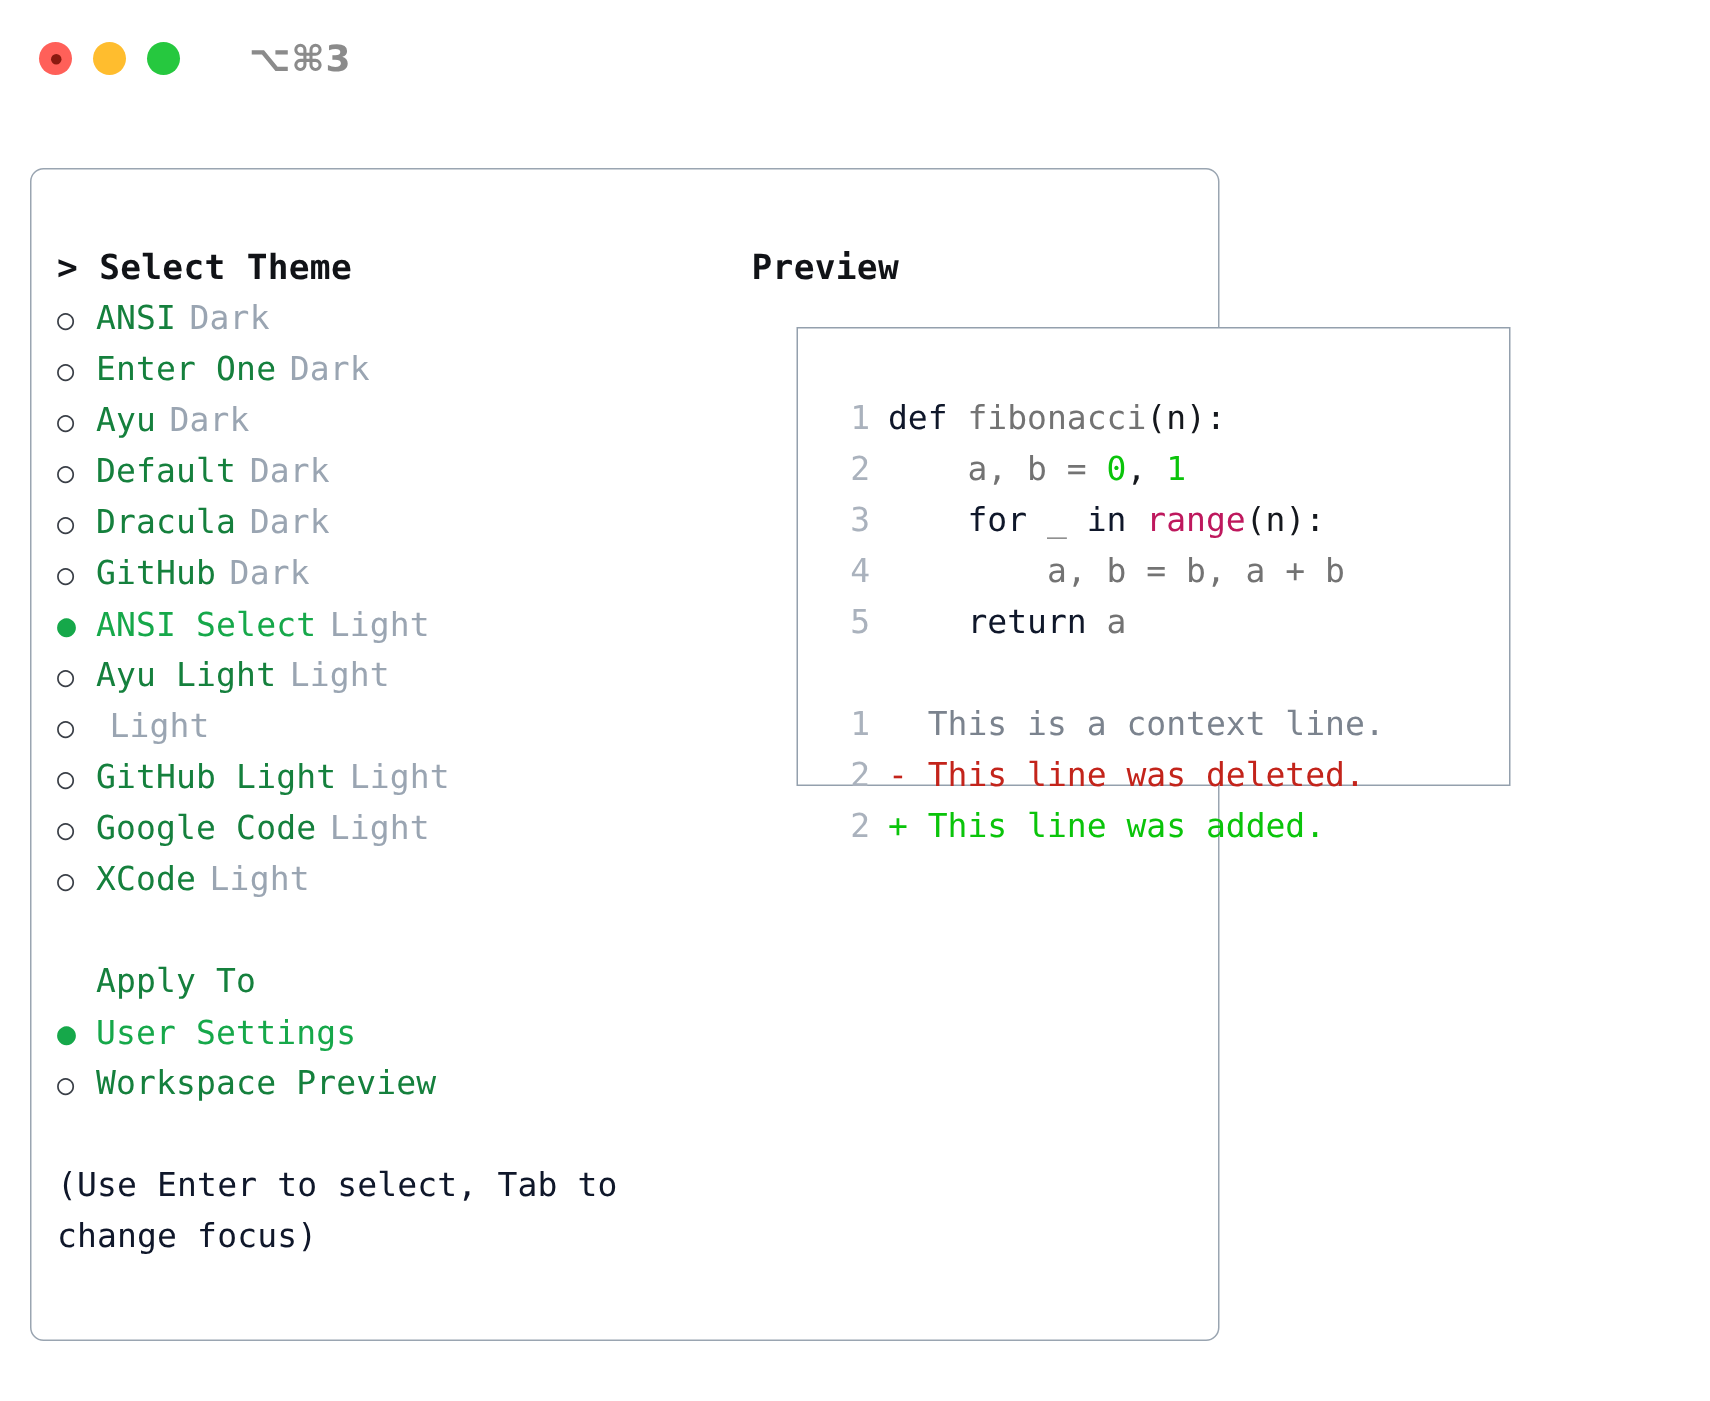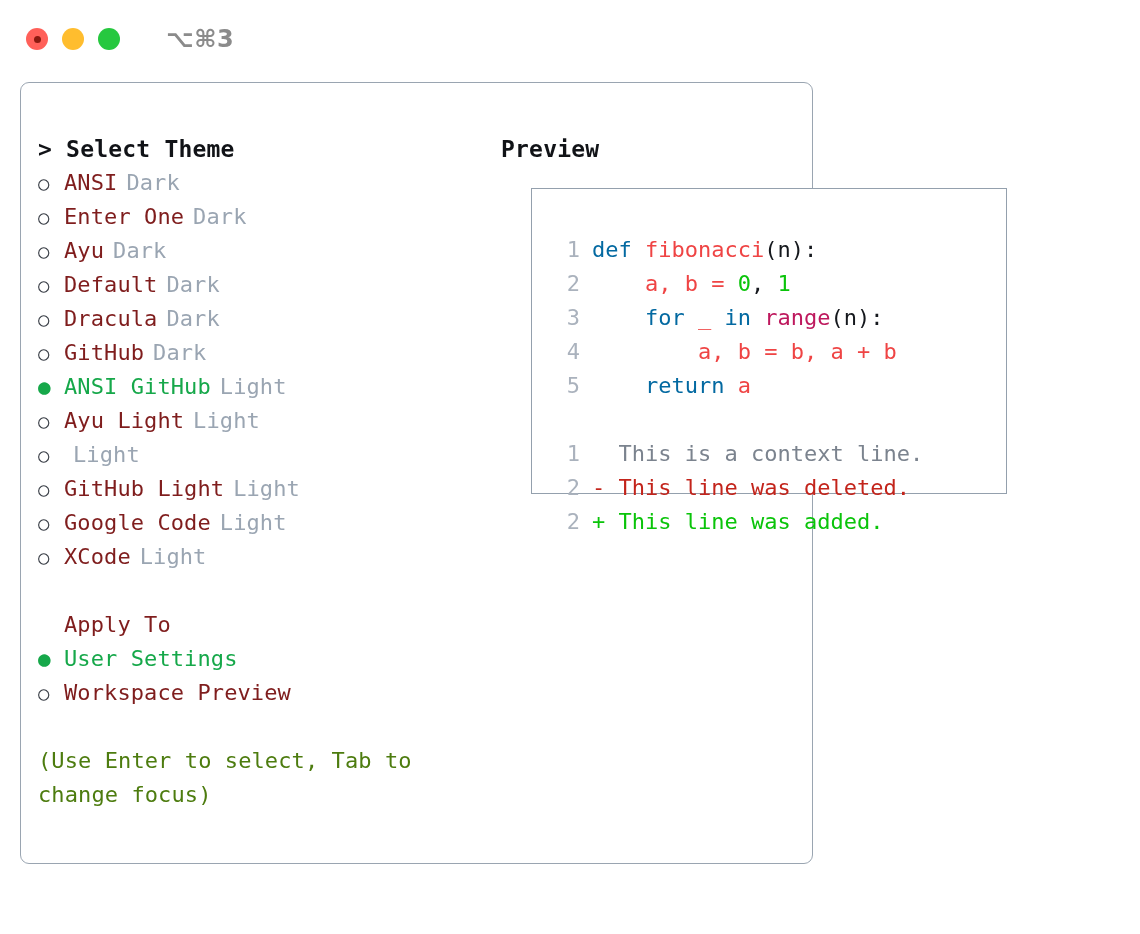--- a/index.html
+++ b/index.html
@@ -68,21 +68,21 @@
     font-weight: 700;
     color: #8b8b8b;
     letter-spacing: 0.5px;
     white-space: pre;
   }
 
   
   #panel {
     position: absolute;
     left: 20px;
-    top: 82px;
+    top: 112px;
     width: 793px;
     height: 782px;
     border: 1.6px solid #9aa5b1;
     border-radius: 9px;
     box-sizing: border-box;
     background: #ffffff;
   }
 
   
   #left-col {
@@ -122,38 +122,38 @@
     flex: 0 0 26px;
     font-size: 19px;
     line-height: 34px;
     color: #3a3f47;
     text-align: left;
   }
   .marker.sel { color: #16a84a; font-size: 21px; }
   .marker.none { color: transparent; }
 
   .opt-label {
-    color: #7f1d1d;
+    color: #15803d;
     letter-spacing: 0.1px;
   }
   .opt-row.selected .opt-label { color: #16a84a; }
 
   .opt-cat {
     color: #9aa5b2;
     margin-left: 9px;
     letter-spacing: 0.1px;
   }
 
   .spacer-row { height: 34px; }
 
   #hint {
     margin-top: 34px;
     font-size: 22px;
     line-height: 34px;
-    color: #4d7c0f;
+    color: #0f172a;
     width: 410px;
     letter-spacing: 0.1px;
   }
 
   
   #preview-box {
     position: absolute;
     left: 30px;
     top: 56px;
     width: 476px;
@@ -174,24 +174,24 @@
   .lineno {
     width: 30px;
     flex: 0 0 30px;
     color: #aab2bd;
     text-align: right;
     padding-right: 12px;
     box-sizing: content-box;
   }
   .code-text { white-space: pre; }
 
-  .tok-kw   { color: #0369a1; }
+  .tok-kw   { color: #0f172a; }
   .tok-fn   { color: #be185d; }
   .tok-num  { color: #0ac40a; }
-  .tok-id   { color: #ef4444; }
+  .tok-id   { color: #737373; }
   .tok-punc { color: #15181d; }
 
   .diff-ctx { color: #7b838e; }
   .diff-del { color: #c3241b; }
   .diff-add { color: #0ac40a; }
 
   .blank-line { height: 34px; }
 </style>
 </head>
 <body>
@@ -212,21 +212,21 @@
     <div id="left-col">
       <div class="section-title">&gt; Select Theme</div>
 
       <div class="opt-list" id="theme-list">
           <div class="opt-row"><span class="marker">○</span><span class="opt-label">ANSI</span><span class="opt-cat">Dark</span></div>
           <div class="opt-row"><span class="marker">○</span><span class="opt-label">Enter One</span><span class="opt-cat">Dark</span></div>
           <div class="opt-row"><span class="marker">○</span><span class="opt-label">Ayu</span><span class="opt-cat">Dark</span></div>
           <div class="opt-row"><span class="marker">○</span><span class="opt-label">Default</span><span class="opt-cat">Dark</span></div>
           <div class="opt-row"><span class="marker">○</span><span class="opt-label">Dracula</span><span class="opt-cat">Dark</span></div>
           <div class="opt-row"><span class="marker">○</span><span class="opt-label">GitHub</span><span class="opt-cat">Dark</span></div>
-          <div class="opt-row selected"><span class="marker sel">●</span><span class="opt-label">ANSI GitHub</span><span class="opt-cat">Light</span></div>
+          <div class="opt-row selected"><span class="marker sel">●</span><span class="opt-label">ANSI Select</span><span class="opt-cat">Light</span></div>
           <div class="opt-row"><span class="marker">○</span><span class="opt-label">Ayu Light</span><span class="opt-cat">Light</span></div>
           <div class="opt-row"><span class="marker">○</span><span class="opt-cat">Light</span></div>
           <div class="opt-row"><span class="marker">○</span><span class="opt-label">GitHub Light</span><span class="opt-cat">Light</span></div>
           <div class="opt-row"><span class="marker">○</span><span class="opt-label">Google Code</span><span class="opt-cat">Light</span></div>
           <div class="opt-row"><span class="marker">○</span><span class="opt-label">XCode</span><span class="opt-cat">Light</span></div>
         </div>
 
       <div class="spacer-row"></div>
 
       <div class="opt-row">

